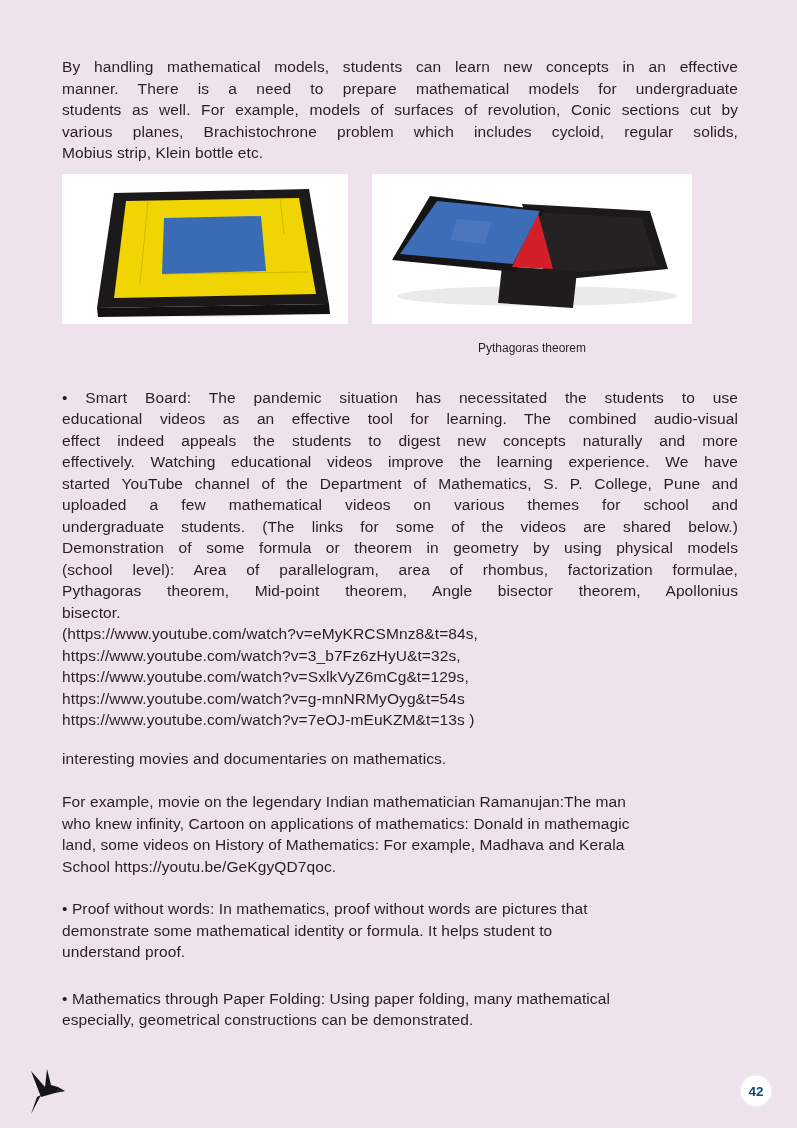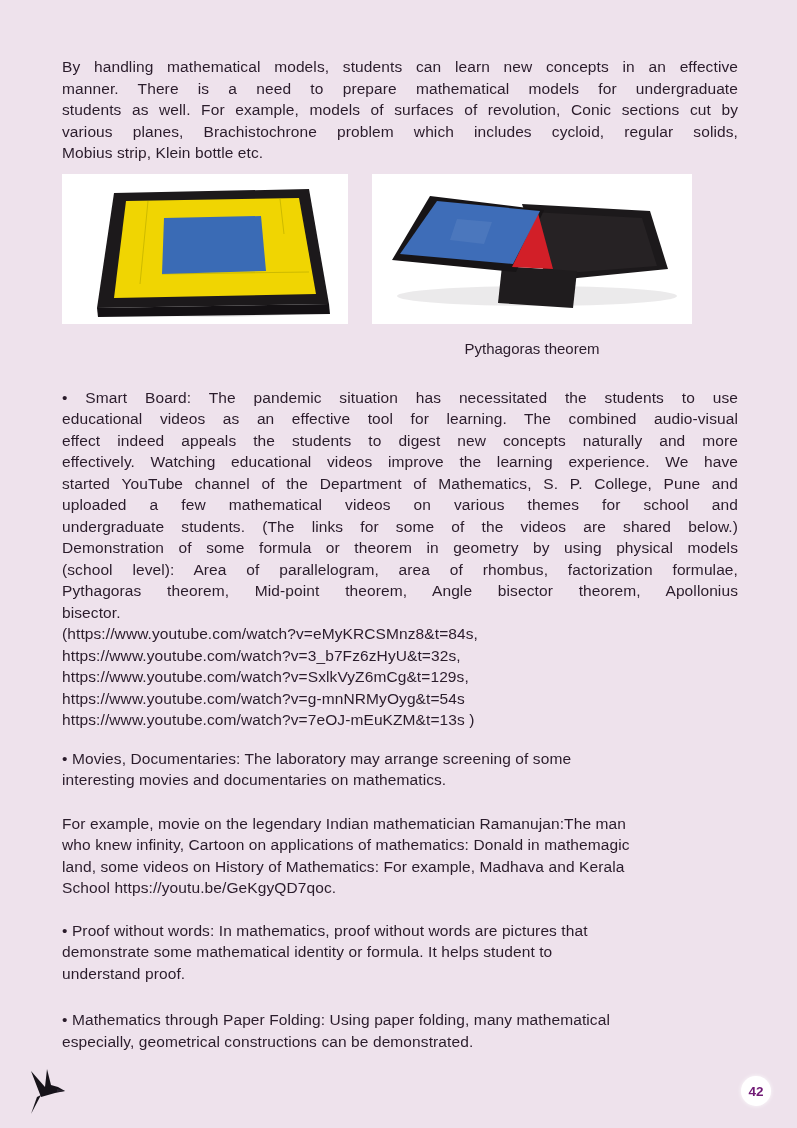--- a/index.html
+++ b/index.html
@@ -10,31 +10,31 @@
   }
   .content{position:absolute;left:62px;top:56px;width:676px;}
   .para{font-size:15.5px;line-height:21.5px;font-weight:500;letter-spacing:0.1px;}
   .tline{min-height:21.5px;}
   .jl{text-align:justify;text-align-last:justify;}
   .figure-row{display:flex;gap:24px;margin-top:10px;}
   .figure-box{background:#FFFFFF;height:150px;overflow:hidden;}
   .figure-box.left{width:286px;}
   .figure-box.right{width:320px;}
   .caption{margin-left:310px;width:320px;text-align:center;margin-top:14px;
-           font-size:15px;line-height:21px;font-weight:500;}
+           font-size:12px;line-height:21px;font-weight:500;}
   .mt-sb{margin-top:28px;}
   .mt-movies{margin-top:17px;}
   .mt-example{margin-top:22px;}
   .mt-proof{margin-top:21px;}
   .mt-fold{margin-top:25px;}
   .bird-logo{position:absolute;left:24px;top:1068px;width:44px;height:48px;}
   .page-badge{
     position:absolute;left:741px;top:1076px;width:30px;height:30px;border-radius:50%;
     background:#FFFFFF;display:flex;align-items:center;justify-content:center;
-    font-size:13.5px;font-weight:600;color:#701a75;box-shadow:0 0 4px rgba(255,255,255,0.9);
+    font-size:13.5px;font-weight:600;color:#0c4a6e;box-shadow:0 0 4px rgba(255,255,255,0.9);
   }
 </style>
 </head>
 <body>
 
 <div class="content">
 
   <div class="para">
       <div class="tline jl">By handling mathematical models, students can learn new concepts in an effective</div>
       <div class="tline jl">manner. There is a need to prepare mathematical models for undergraduate</div>
@@ -90,21 +90,20 @@
 
   <div class="para">
       <div class="tline">(https://www.youtube.com/watch?v=eMyKRCSMnz8&amp;t=84s,</div>
       <div class="tline">https://www.youtube.com/watch?v=3_b7Fz6zHyU&amp;t=32s,</div>
       <div class="tline">https://www.youtube.com/watch?v=SxlkVyZ6mCg&amp;t=129s,</div>
       <div class="tline">https://www.youtube.com/watch?v=g-mnNRMyOyg&amp;t=54s</div>
       <div class="tline">https://www.youtube.com/watch?v=7eOJ-mEuKZM&amp;t=13s )</div>
     </div>
 
   <div class="para mt-movies">
-      <div class="tline">• Movies, Documentaries: The laboratory may arrange screening of some</div>
       <div class="tline">interesting movies and documentaries on mathematics.</div>
     </div>
 
   <div class="para mt-example">
       <div class="tline">For example, movie on the legendary Indian mathematician Ramanujan:The man</div>
       <div class="tline">who knew infinity, Cartoon on applications of mathematics: Donald in mathemagic</div>
       <div class="tline">land, some videos on History of Mathematics: For example, Madhava and Kerala</div>
       <div class="tline">School https://youtu.be/GeKgyQD7qoc.</div>
     </div>
 

